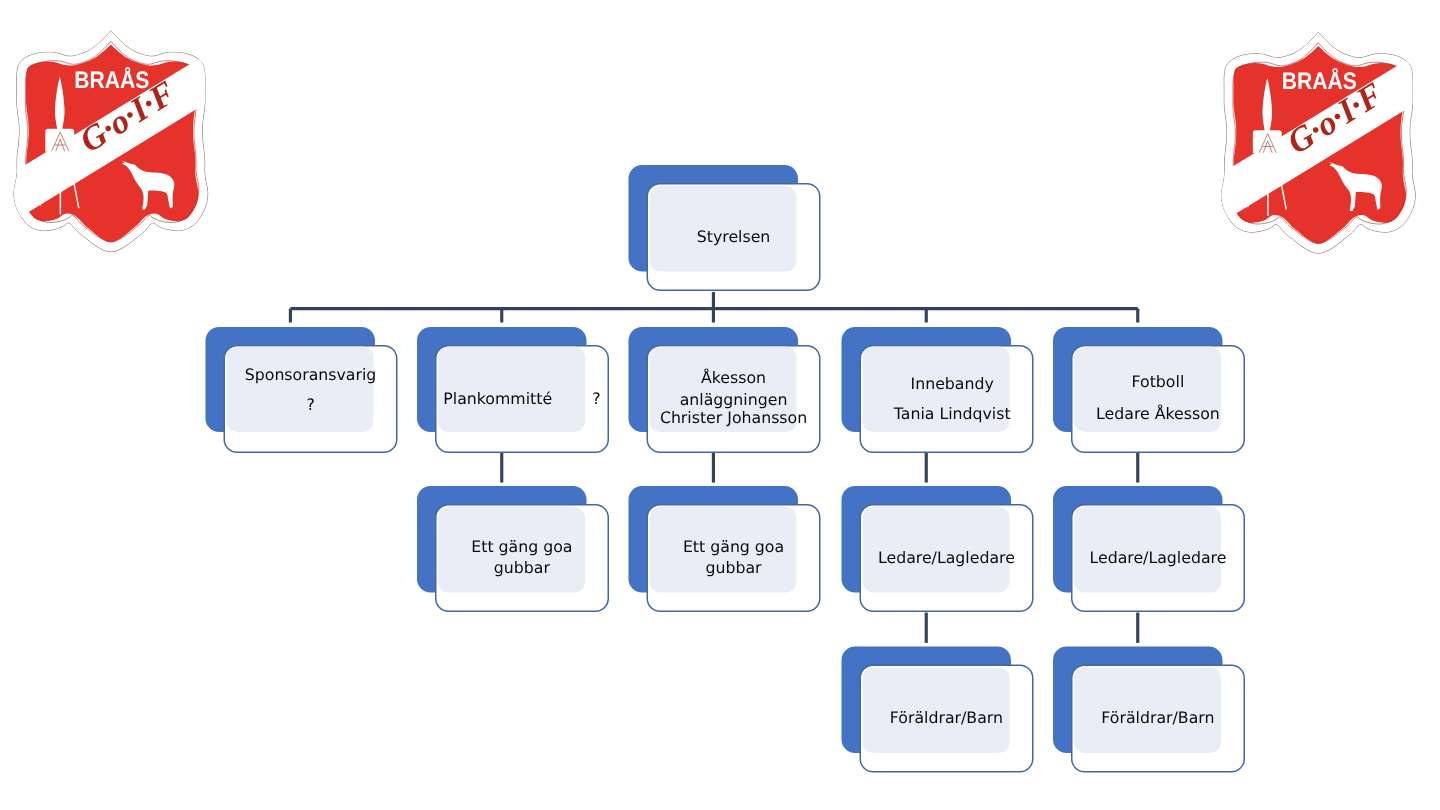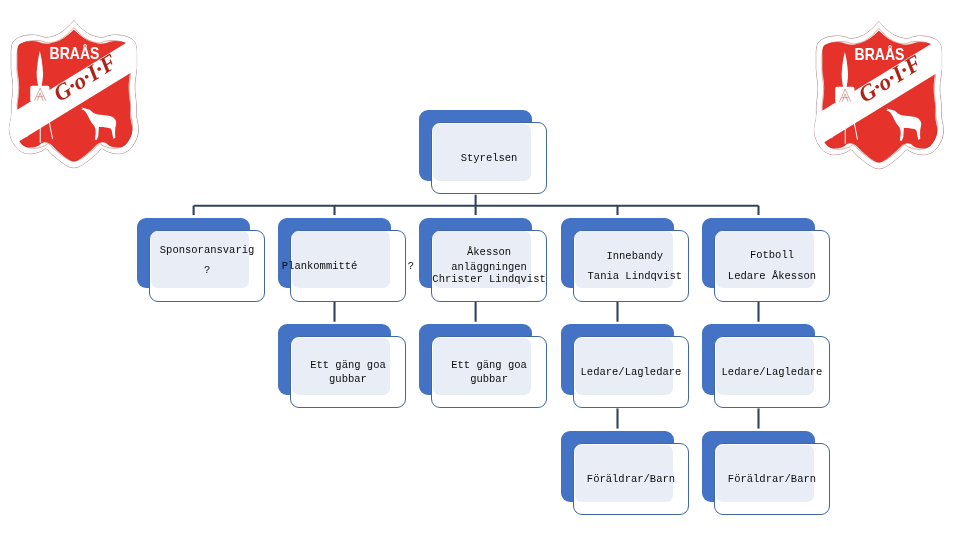--- a/index.html
+++ b/index.html
@@ -18,21 +18,21 @@
   .guy-r{stroke:#c9a49f;stroke-width:.5;fill:none;}
   .latt{stroke:#b4564b;stroke-width:.5;fill:none;}
   .club-name{font-family:"Liberation Sans",sans-serif;font-weight:bold;font-size:16px;fill:#fff;}
   .club-initials{font-family:"Liberation Serif",serif;font-weight:bold;font-style:italic;font-size:23px;fill:#B02418;}
   svg.conn{position:absolute;left:0;top:0;width:960px;height:540px;}
   svg.conn path{fill:none;stroke:#33425B;stroke-width:2.1;}
   .node{position:absolute;}
   .node .back{position:absolute;background:#4472C4;border-radius:9px;}
   .node .front{position:absolute;background:#fff;border:1.35px solid #41699F;border-radius:9px;box-sizing:border-box;}
   .node .inner{position:absolute;background:#E9EDF6;border-radius:7px;}
-  .node .label{position:absolute;display:flex;align-items:center;justify-content:center;font-family:Liberation Mono, monospace;}
+  .node .label{position:absolute;display:flex;align-items:center;justify-content:center;}
   .node .label .tx{text-align:center;color:#0b0b0b;font-size:10.5px;white-space:pre;line-height:12px;}
   .ln{display:block;}
 </style>
 </head>
 <body>
 
 <div id="stage">
 
   <div class="logo" id="logo-left" style="left:7px;top:18px;width:134px;height:152px;">
       <svg class="logo-svg" viewBox="5 17 135 153" preserveAspectRatio="none" xmlns="http://www.w3.org/2000/svg">
@@ -175,21 +175,21 @@
         <div class="inner" style="left: 13.5px; top: 13.5px; width: 97.8px; height: 57px;"></div>
         <div class="label" style="left: 12px; top: 12px; width: 115.3px; height: 72px;">
           <div class="tx"><span class="ln">Plankommitté        ?</span></div>
         </div>
       </div>
       <div class="node" style="left: 419.4px; top: 217.5px; width: 127.3px; height: 84px;">
         <div class="back" style="left: 0px; top: 0px; width: 113px; height: 70.8px;"></div>
         <div class="front" style="left: 12px; top: 12px; width: 115.3px; height: 72px;"></div>
         <div class="inner" style="left: 13.5px; top: 13.5px; width: 97.8px; height: 57px;"></div>
         <div class="label" style="left: 12px; top: 12px; width: 115.3px; height: 72px;">
-          <div class="tx"><span class="ln">Åkesson</span><span class="ln" style="margin-top: 3.6px;">anläggningen</span><span class="ln" style="margin-top: 0.3px;">Christer Lindqvist</span></div>
+          <div class="tx"><span class="ln">Åkesson</span><span class="ln" style="margin-top: 3.6px;">anläggningen</span><span class="ln" style="margin-top: 0.3px;">Christer Johansson</span></div>
         </div>
       </div>
       <div class="node" style="left: 561.3px; top: 217.5px; width: 127.3px; height: 84px;">
         <div class="back" style="left: 0px; top: 0px; width: 113px; height: 70.8px;"></div>
         <div class="front" style="left: 12px; top: 12px; width: 115.3px; height: 72px;"></div>
         <div class="inner" style="left: 13.5px; top: 13.5px; width: 97.8px; height: 57px;"></div>
         <div class="label" style="left: 12px; top: 12px; width: 123px; height: 72px;">
           <div class="tx"><span class="ln">Innebandy</span><span class="ln" style="margin-top: 8px;">Tania Lindqvist</span></div>
         </div>
       </div>

